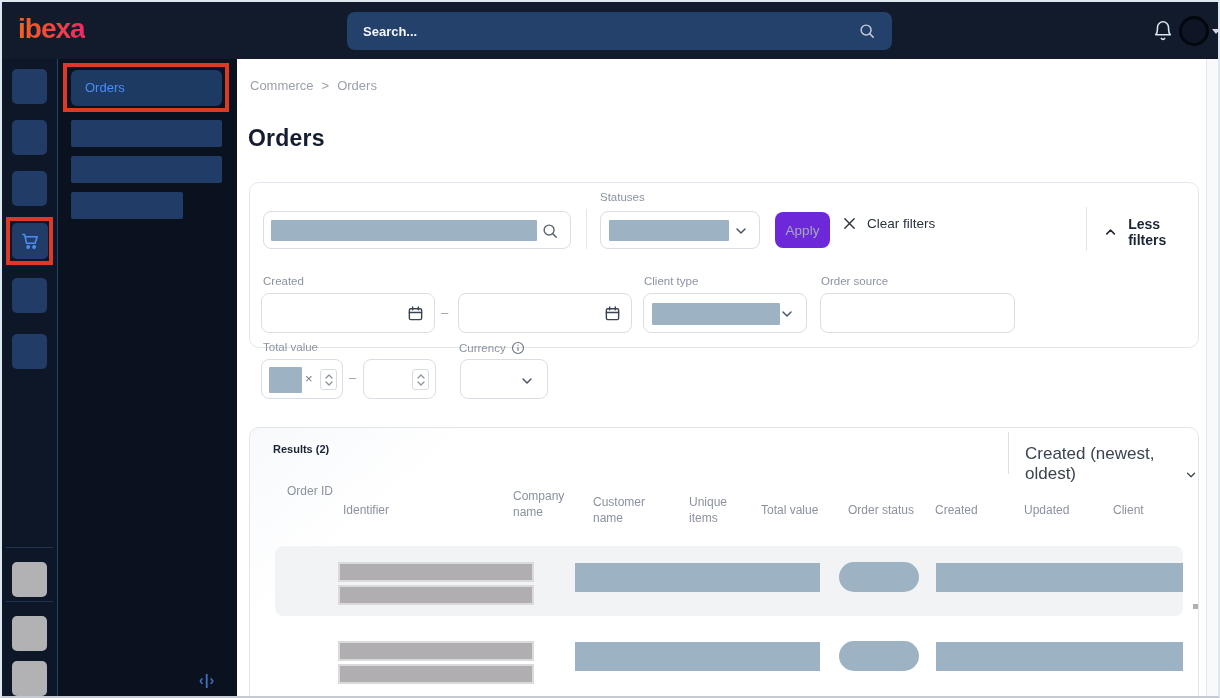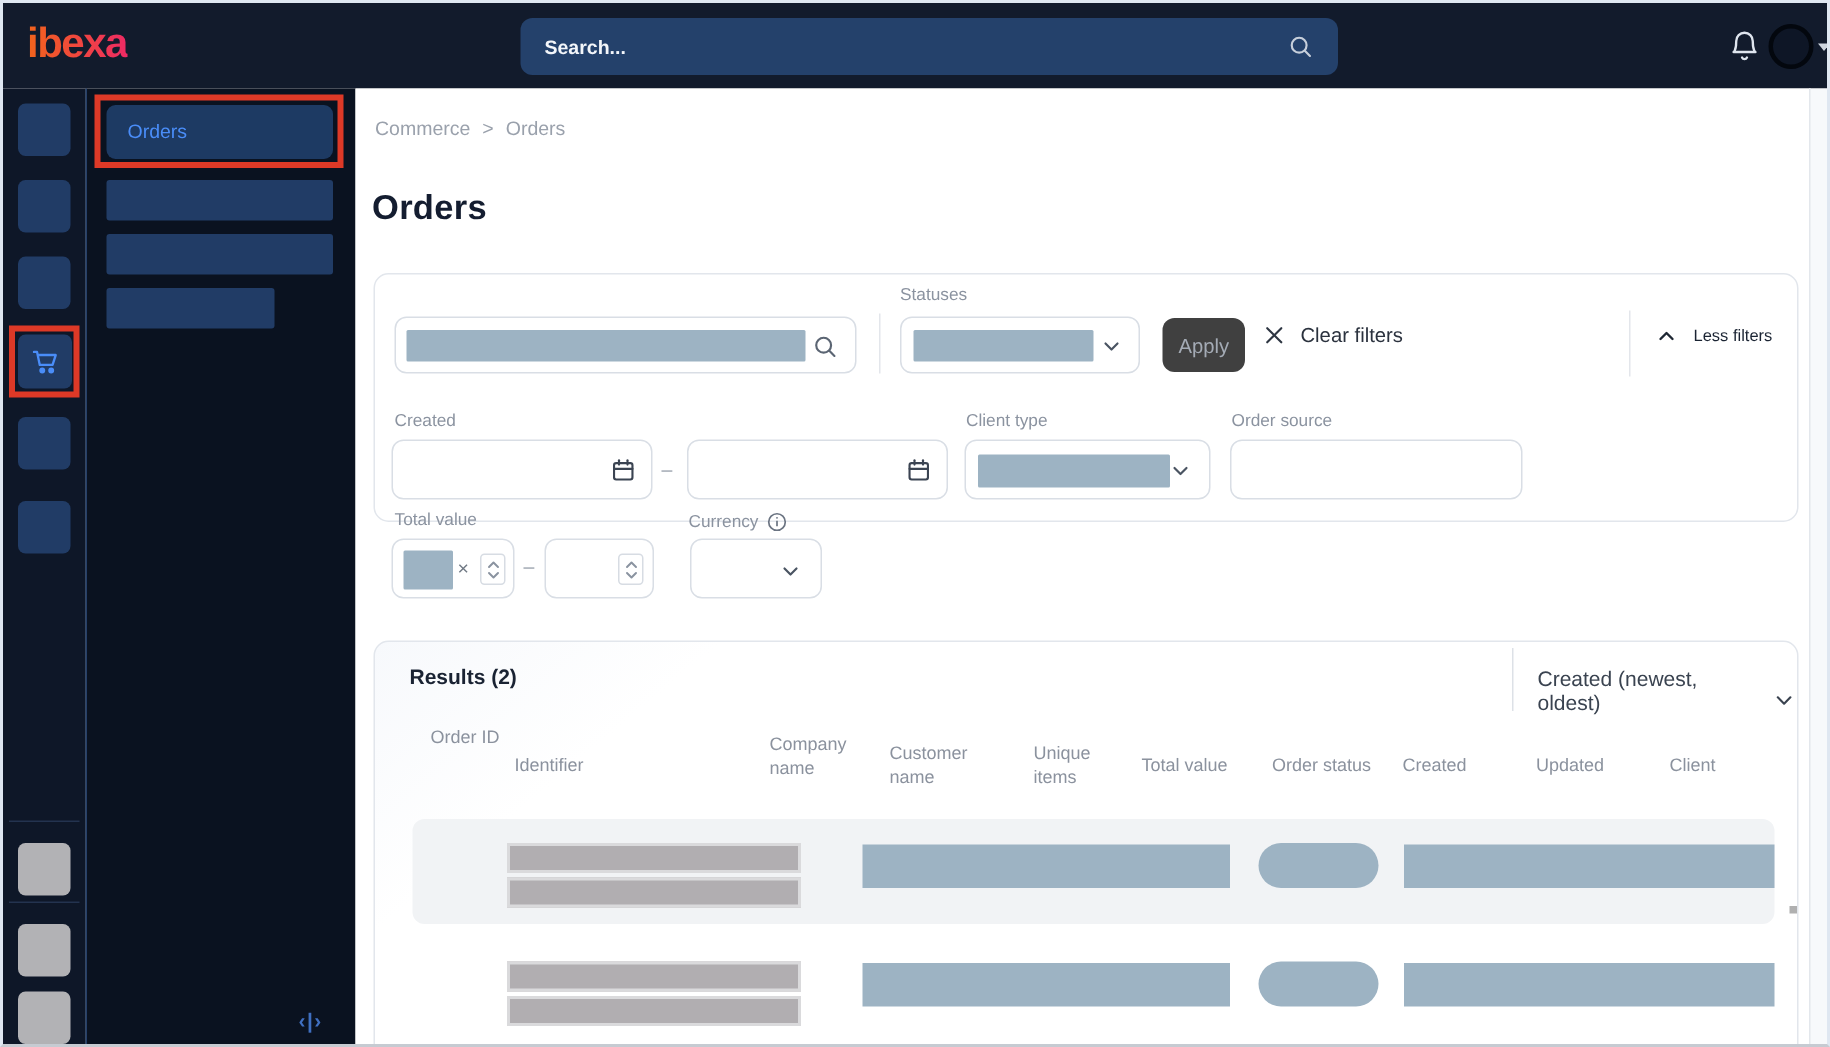--- a/index.html
+++ b/index.html
@@ -66,28 +66,28 @@
 
   
   .f-search { left:13px; top:28px; width:308px; height:38px; cursor:text; }
   .f-search .ph-blue { position:absolute; left:7px; top:8px; width:266px; height:21px; }
   .f-search svg { position:absolute; right:11px; top:10px; }
   .fd1 { left:336px; top:26px; height:40px; }
   .statuses-label { left:350px; top:8px; }
   .f-statuses { left:350px; top:28px; width:160px; height:38px; cursor:pointer; }
   .f-statuses .ph-blue { position:absolute; left:8px; top:8px; width:120px; height:21px; }
   .f-statuses svg { position:absolute; right:10px; top:11px; }
-  .apply-btn { position:absolute; left:525px; top:29px; width:55px; height:36px; background:#404040;
+  .apply-btn { position:absolute; left:525px; top:29px; width:55px; height:36px; background:#6d28d9;
                border:none; border-radius:8px; color:#a4abb5; font-size:13.5px;
                font-family:"Liberation Sans", sans-serif; cursor:pointer; }
   .clear-btn { position:absolute; left:592px; top:33px; display:flex; align-items:center; gap:10px;
                font-size:13.5px; color:#2b323e; cursor:pointer; }
   .fd2 { left:836px; top:24px; height:44px; }
   .less-btn { position:absolute; left:853px; top:33px; display:flex; align-items:center; gap:10px;
-              font-size:11px; font-weight:400; color:#1b2433; cursor:pointer; }
+              font-size:14px; font-weight:700; color:#1b2433; cursor:pointer; }
 
   
   .created-label { left:13px; top:92px; }
   .f-date1 { left:11px; top:110px; width:174px; height:40px; cursor:text; }
   .f-date2 { left:208px; top:110px; width:174px; height:40px; cursor:text; }
   .f-date1 svg, .f-date2 svg { position:absolute; right:10px; top:11px; }
   .dash { position:absolute; color:#98a0ac; font-size:13px; }
   .dash1 { left:191px; top:122px; }
   .clienttype-label { left:394px; top:92px; }
   .f-client { left:393px; top:110px; width:164px; height:40px; cursor:pointer; }
@@ -105,24 +105,24 @@
              display:flex; align-items:center; justify-content:center; background:#fff; cursor:pointer; }
   .st1 { left:58px; top:9px; }
   .dash2 { left:99px; top:187px; }
   .f-val2 { left:113px; top:176px; width:73px; height:40px; cursor:text; }
   .st2 { right:6px; top:9px; left:auto; }
   .currency-label { left:209px; top:158px; }
   .f-currency { left:210px; top:176px; width:88px; height:40px; cursor:pointer; }
   .f-currency svg { position:absolute; right:12px; top:13px; }
 
   
-  .results-title { position:absolute; left:23px; top:15px; font-size:14px; font-weight:700; color:#1a2333; }
+  .results-title { position:absolute; left:23px; top:15px; font-size:11px; font-weight:700; color:#1a2333; }
   .rd3 { left:758px; top:4px; height:42px; background:#dde1e7; }
   .sort-btn { position:absolute; left:775px; top:16px; display:flex; align-items:flex-end; gap:14px;
-              font-size:14px; color:#3a4350; cursor:pointer; }
+              font-size:17px; color:#3a4350; cursor:pointer; }
   .th { position:absolute; font-size:12px; color:#8b929e; line-height:1.35; }
   .th-orderid{left:37px; top:55px; width:46px;} .th-identifier{left:93px; top:74px;}
   .th-company{left:263px; top:60px; width:72px;} .th-customer{left:343px; top:66px; width:72px;}
   .th-unique{left:439px; top:66px; width:60px;} .th-total{left:511px; top:74px;}
   .th-status{left:598px; top:74px;} .th-created{left:685px; top:74px;}
   .th-updated{left:774px; top:74px;} .th-source{left:863px; top:74px;}
 
   .row { position:absolute; left:25px; width:908px; height:70px; border-radius:8px; cursor:pointer; }
   .row1 { top:118px; background:#f1f3f5; }
   .row2 { top:197px; background:#ffffff; }

